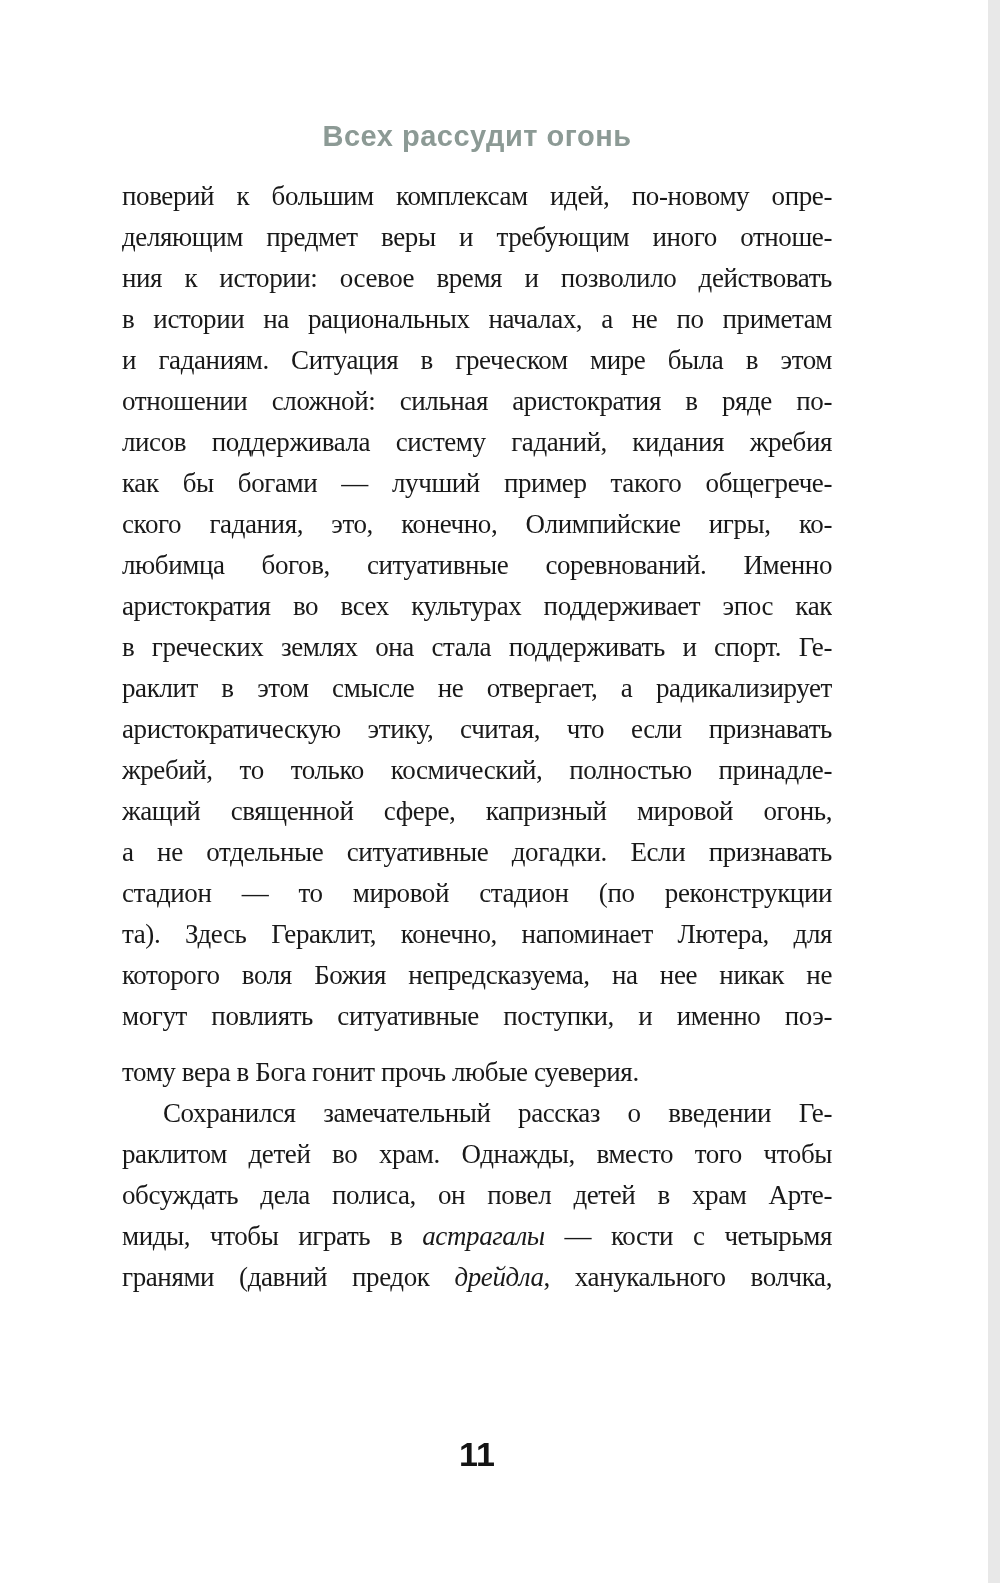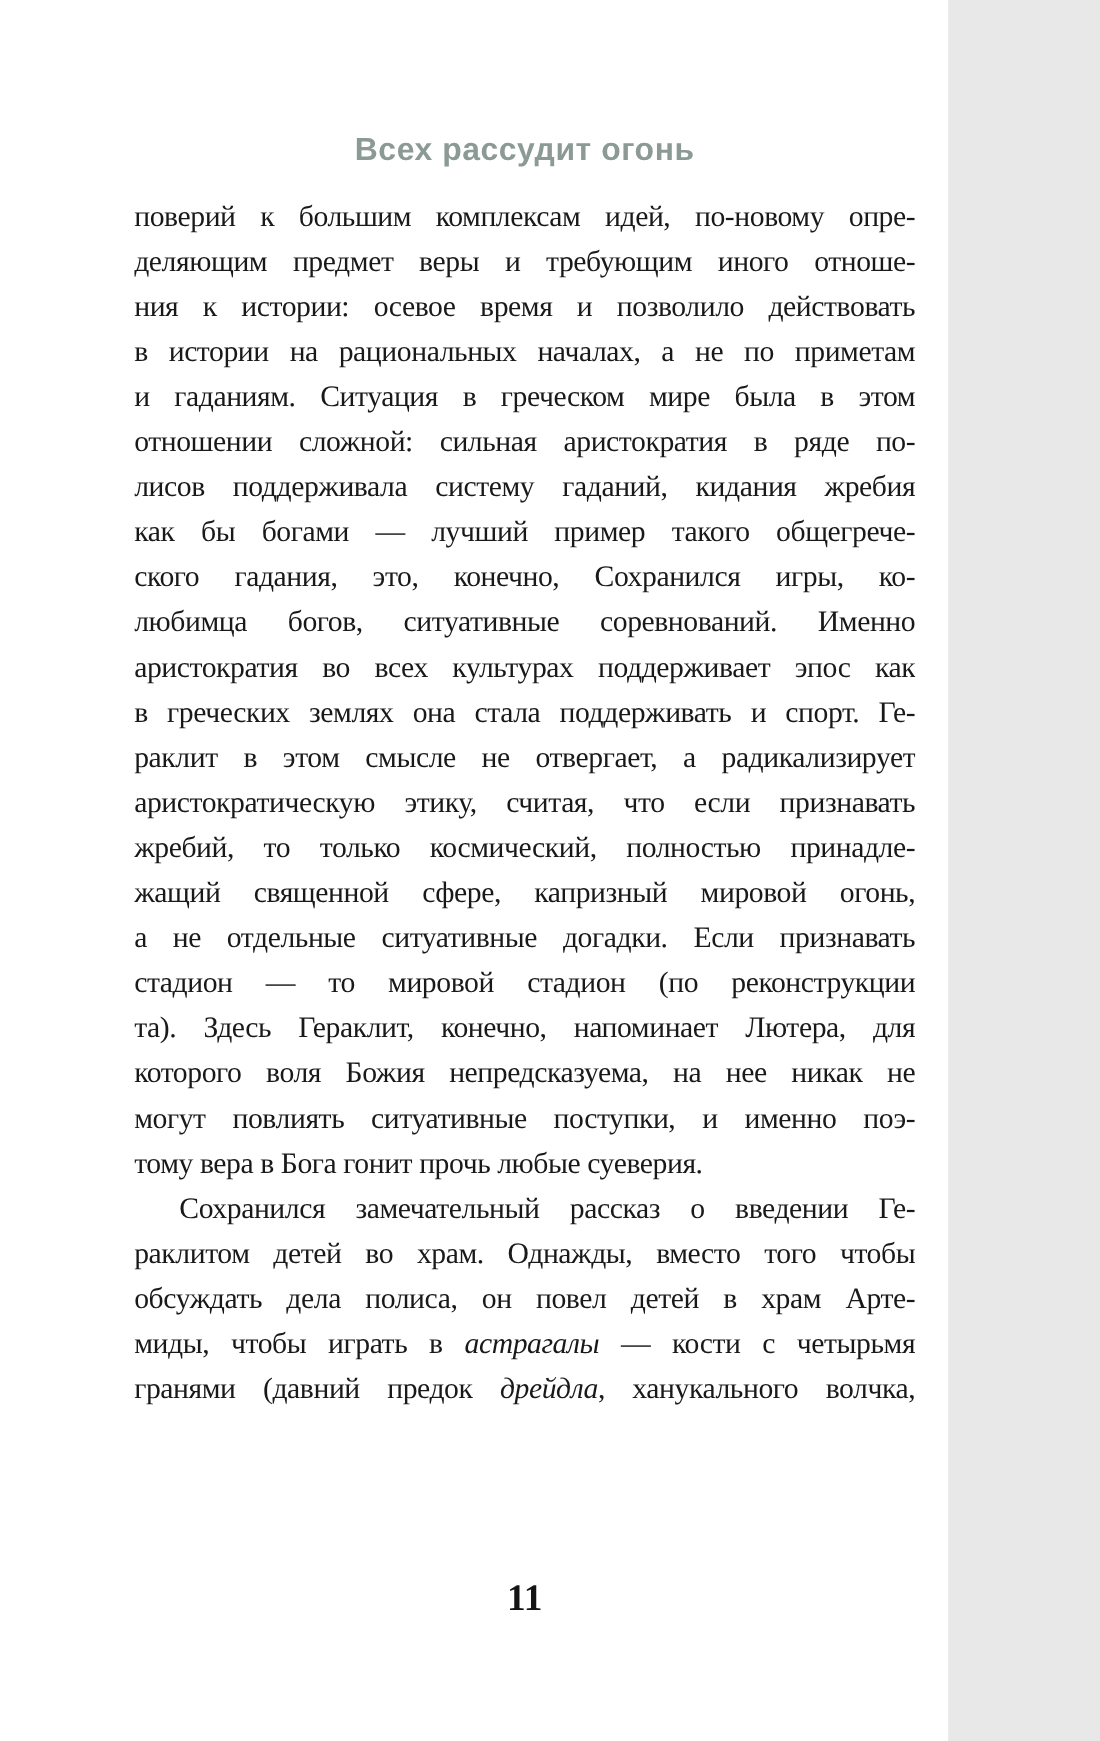--- a/index.html
+++ b/index.html
@@ -2,21 +2,21 @@
 <html lang="ru" style="--background: #ffffff; --header_text: #8c9a95; --body_text: #191919; --page_number: #141414;"><head>
 <meta charset="utf-8">
 <style>
   html, body {
     margin: 0;
     padding: 0;
     background: #e8e8e8;
   }
   .page {
     position: relative;
-    width: 862px;
+    width: 988px;
     height: 1583px;
     background: var(--background, #ffffff);
     overflow: hidden;
     font-family: "Liberation Serif", "DejaVu Serif", serif;
   }
   .running-head {
     position: absolute;
     left: 122px;
     top: 121px;
     width: 710px;
@@ -41,34 +41,35 @@
   .line {
     height: 41px;
     overflow: hidden;
     text-align: justify;
     text-align-last: justify;
     text-justify: inter-word;
     white-space: normal;
   }
   .line.para-end {
     text-align-last: left;
+    margin-top: 15px;
   }
   .line.indent {
     text-indent: 41px;
   }
   .line i {
     font-style: italic;
   }
   .page-number {
     position: absolute;
     left: 122px;
     top: 1437px;
     width: 710px;
     text-align: center;
-    font-family: Liberation Serif, serif;
+    font-family: Liberation Sans, sans-serif;
     font-weight: bold;
     font-size: 34px;
     line-height: 34px;
     color: var(--page_number, #141414);
   }
 </style>
 </head>
 <body>
 
 <div class="page">
@@ -76,21 +77,21 @@
 
   <div class="body-text">
       <div class="line"><span>поверий к большим комплексам идей, по-новому опре-</span></div>
       <div class="line"><span>деляющим предмет веры и требующим иного отноше-</span></div>
       <div class="line"><span>ния к истории: осевое время и позволило действовать</span></div>
       <div class="line"><span>в истории на рациональных началах, а не по приметам</span></div>
       <div class="line"><span>и гаданиям. Ситуация в греческом мире была в этом</span></div>
       <div class="line"><span>отношении сложной: сильная аристократия в ряде по-</span></div>
       <div class="line"><span>лисов поддерживала систему гаданий, кидания жребия</span></div>
       <div class="line"><span>как бы богами — лучший пример такого общегрече-</span></div>
-      <div class="line"><span>ского гадания, это, конечно, Сохранился игры, ко-</span></div>
+      <div class="line"><span>ского гадания, это, конечно, Олимпийские игры, ко-</span></div>
       <div class="line"><span>любимца богов, ситуативные соревнований. Именно</span></div>
       <div class="line"><span>аристократия во всех культурах поддерживает эпос как</span></div>
       <div class="line"><span>в греческих землях она стала поддерживать и спорт. Ге-</span></div>
       <div class="line"><span>раклит в этом смысле не отвергает, а радикализирует</span></div>
       <div class="line"><span>аристократическую этику, считая, что если признавать</span></div>
       <div class="line"><span>жребий, то только космический, полностью принадле-</span></div>
       <div class="line"><span>жащий священной сфере, капризный мировой огонь,</span></div>
       <div class="line"><span>а не отдельные ситуативные догадки. Если признавать</span></div>
       <div class="line"><span>стадион — то мировой стадион (по реконструкции</span></div>
       <div class="line"><span>та). Здесь Гераклит, конечно, напоминает Лютера, для</span></div>

